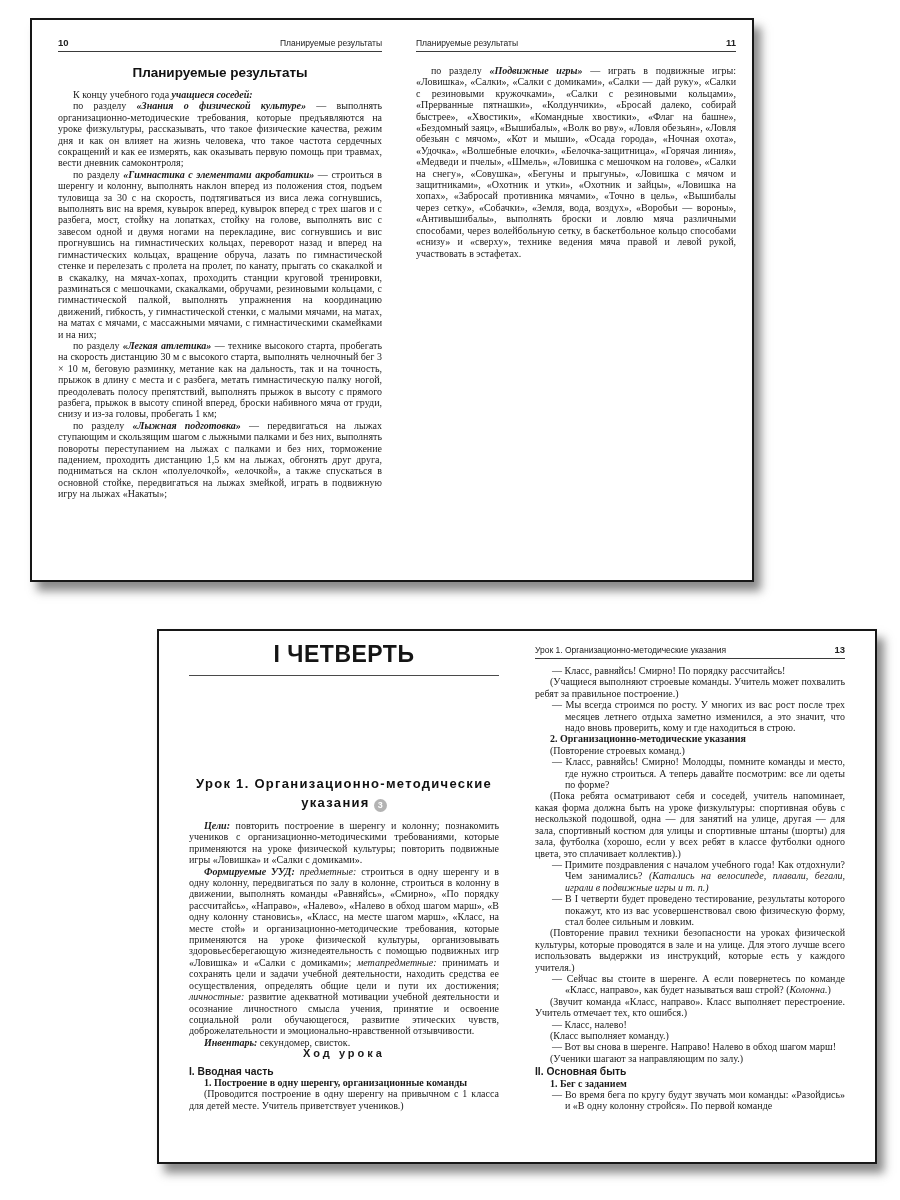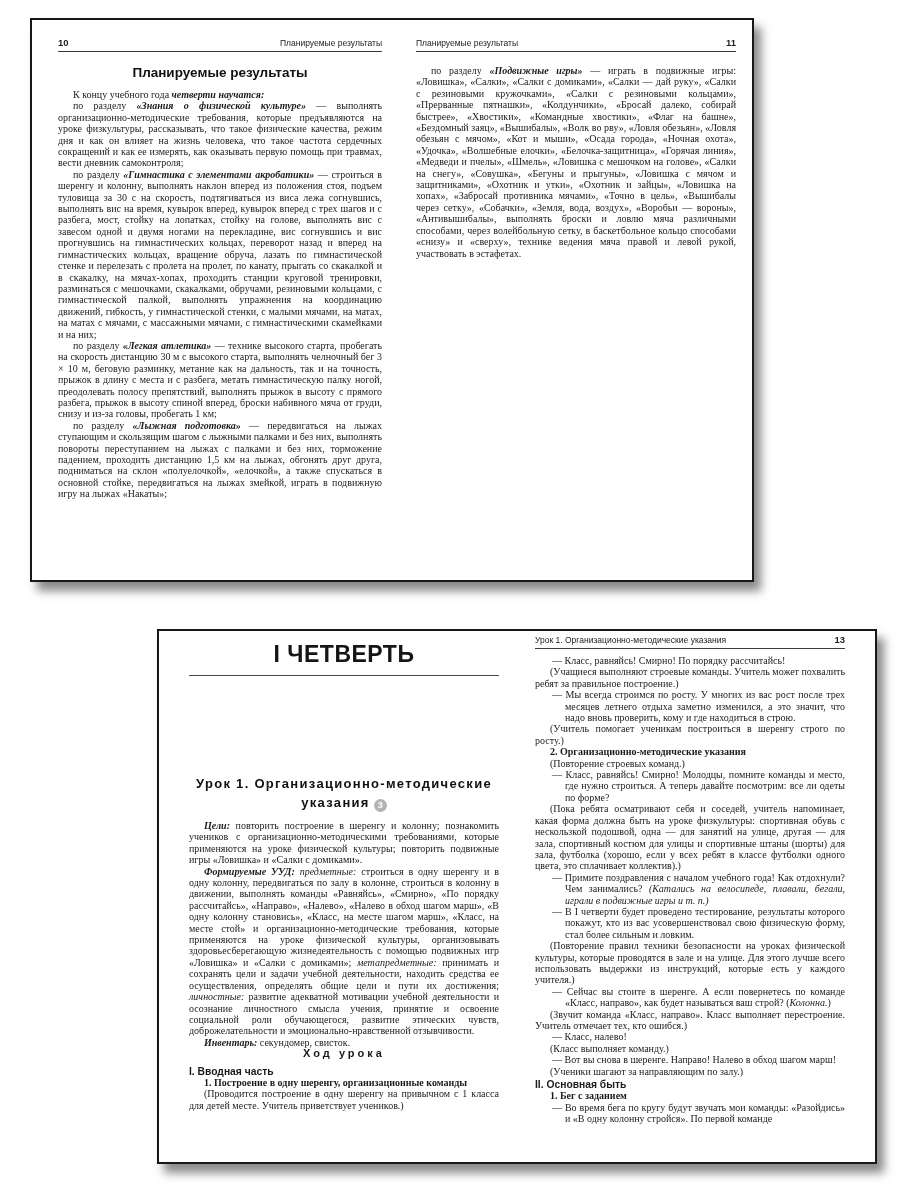--- a/index.html
+++ b/index.html
@@ -11,21 +11,21 @@
     position:absolute;background:#fff;border:2px solid #171717;
     box-shadow:7px 9px 9px rgba(75,75,75,0.65);
     display:flex;box-sizing:border-box;
   }
   .spread-top{left:30px;top:18px;width:724px;height:564px;}
   .spread-bottom{left:157px;top:629px;width:720px;height:535px;}
   .page{flex:1 1 50%;overflow:hidden;box-sizing:border-box;position:relative;}
   .page-10{padding:18px 10px 4px 26px;}
   .page-11{padding:18px 16px 8px 24px;}
   .page-12{padding:6px 18px 8px 30px;}
-  .page-13{padding:4px 30px 8px 18px;}
+  .page-13{padding:14px 30px 8px 18px;}
 
   .running-head{
     display:flex;justify-content:space-between;align-items:flex-end;
     border-bottom:1px solid #3a3a3a;padding-bottom:3px;
     font-family:"Liberation Sans", sans-serif;font-size:8.5px;line-height:10px;color:#222;
   }
   .running-head .pnum{font-weight:bold;font-size:9.5px;}
 
   .page-title{
     font-family:"Liberation Sans", sans-serif;font-weight:bold;
@@ -68,21 +68,21 @@
 <body>
 
 <div class="spread spread-top">
   <div class="page page-10">
     <div class="running-head">
       <span class="pnum">10</span>
       <span class="rtitle">Планируемые результаты</span>
     </div>
     <div class="page-title">Планируемые результаты</div>
     <div class="bodytext">
-        <div class="para body"><span>К концу учебного года </span><span class="b i">четверти научатся:</span></div>
+        <div class="para body"><span>К концу учебного года </span><span class="b i">учащиеся соседей:</span></div>
         <div class="para body"><span>по разделу </span><span class="b i">«Знания о физической культуре»</span><span> — выполнять организационно-методические требования, которые предъявляются на уроке физкультуры, рассказывать, что такое физические качества, режим дня и как он влияет на жизнь человека, что такое частота сердечных сокращений и как ее измерять, как оказывать первую помощь при травмах, вести дневник самоконтроля;</span></div>
         <div class="para body"><span>по разделу </span><span class="b i">«Гимнастика с элементами акробатики»</span><span> — строиться в шеренгу и колонну, выполнять наклон вперед из положения стоя, подъем туловища за 30 с на скорость, подтягиваться из виса лежа согнувшись, выполнять вис на время, кувырок вперед, кувырок вперед с трех шагов и с разбега, мост, стойку на лопатках, стойку на голове, выполнять вис с завесом одной и двумя ногами на перекладине, вис согнувшись и вис прогнувшись на гимнастических кольцах, переворот назад и вперед на гимнастических кольцах, вращение обруча, лазать по гимнастической стенке и перелезать с пролета на пролет, по канату, прыгать со скакалкой и в скакалку, на мячах-хопах, проходить станции круговой тренировки, разминаться с мешочками, скакалками, обручами, резиновыми кольцами, с гимнастической палкой, выполнять упражнения на координацию движений, гибкость, у гимнастической стенки, с малыми мячами, на матах, на матах с мячами, с массажными мячами, с гимнастическими скамейками и на них;</span></div>
         <div class="para body"><span>по разделу </span><span class="b i">«Легкая атлетика»</span><span> — технике высокого старта, пробегать на скорость дистанцию 30 м с высокого старта, выполнять челночный бег 3 × 10 м, беговую разминку, метание как на дальность, так и на точность, прыжок в длину с места и с разбега, метать гимнастическую палку ногой, преодолевать полосу препятствий, выполнять прыжок в высоту с прямого разбега, прыжок в высоту спиной вперед, броски набивного мяча от груди, снизу и из-за головы, пробегать 1 км;</span></div>
         <div class="para body"><span>по разделу </span><span class="b i">«Лыжная подготовка»</span><span> — передвигаться на лыжах ступающим и скользящим шагом с лыжными палками и без них, выполнять повороты переступанием на лыжах с палками и без них, торможение падением, проходить дистанцию 1,5 км на лыжах, обгонять друг друга, подниматься на склон «полуелочкой», «елочкой», а также спускаться в основной стойке, передвигаться на лыжах змейкой, играть в подвижную игру на лыжах «Накаты»;</span></div>
       </div>
   </div>
   <div class="page page-11">
     <div class="running-head">
       <span class="rtitle">Планируемые результаты</span>
       <span class="pnum">11</span>
@@ -113,21 +113,20 @@
   </div>
   <div class="page page-13">
     <div class="running-head">
       <span class="rtitle">Урок 1. Организационно-методические указания</span>
       <span class="pnum">13</span>
     </div>
     <div class="bodytext bt-margin">
         <div class="para hang"><span>— Класс, равняйсь! Смирно! По порядку рассчитайсь!</span></div>
         <div class="para body"><span>(Учащиеся выполняют строевые команды. Учитель может похвалить ребят за правильное построение.)</span></div>
         <div class="para hang"><span>— Мы всегда строимся по росту. У многих из вас рост после трех месяцев летнего отдыха заметно изменился, а это значит, что надо вновь проверить, кому и где находиться в строю.</span></div>
-        <div class="para body"><span>(Учитель помогает ученикам построиться в шеренгу строго по росту.)</span></div>
         <div class="para h-serif"><span>2. Организационно-методические указания</span></div>
         <div class="para body"><span>(Повторение строевых команд.)</span></div>
         <div class="para hang"><span>— Класс, равняйсь! Смирно! Молодцы, помните команды и место, где нужно строиться. А теперь давайте посмотрим: все ли одеты по форме?</span></div>
         <div class="para body"><span>(Пока ребята осматривают себя и соседей, учитель напоминает, какая форма должна быть на уроке физкультуры: спортивная обувь с нескользкой подошвой, одна — для занятий на улице, другая — для зала, спортивный костюм для улицы и спортивные штаны (шорты) для зала, футболка (хорошо, если у всех ребят в классе футболки одного цвета, это сплачивает коллектив).)</span></div>
         <div class="para hang"><span>— Примите поздравления с началом учебного года! Как отдохнули? Чем занимались? </span><span class="i">(Катались на велосипеде, плавали, бегали, играли в подвижные игры и т. п.)</span></div>
         <div class="para hang"><span>— В I четверти будет проведено тестирование, результаты которого покажут, кто из вас усовершенствовал свою физическую форму, стал более сильным и ловким.</span></div>
         <div class="para body"><span>(Повторение правил техники безопасности на уроках физической культуры, которые проводятся в зале и на улице. Для этого лучше всего использовать выдержки из инструкций, которые есть у каждого учителя.)</span></div>
         <div class="para hang"><span>— Сейчас вы стоите в шеренге. А если повернетесь по команде «Класс, направо», как будет называться ваш строй? (</span><span class="i">Колонна.</span><span>)</span></div>
         <div class="para body"><span>(Звучит команда «Класс, направо». Класс выполняет перестроение. Учитель отмечает тех, кто ошибся.)</span></div>
         <div class="para hang"><span>— Класс, налево!</span></div>

